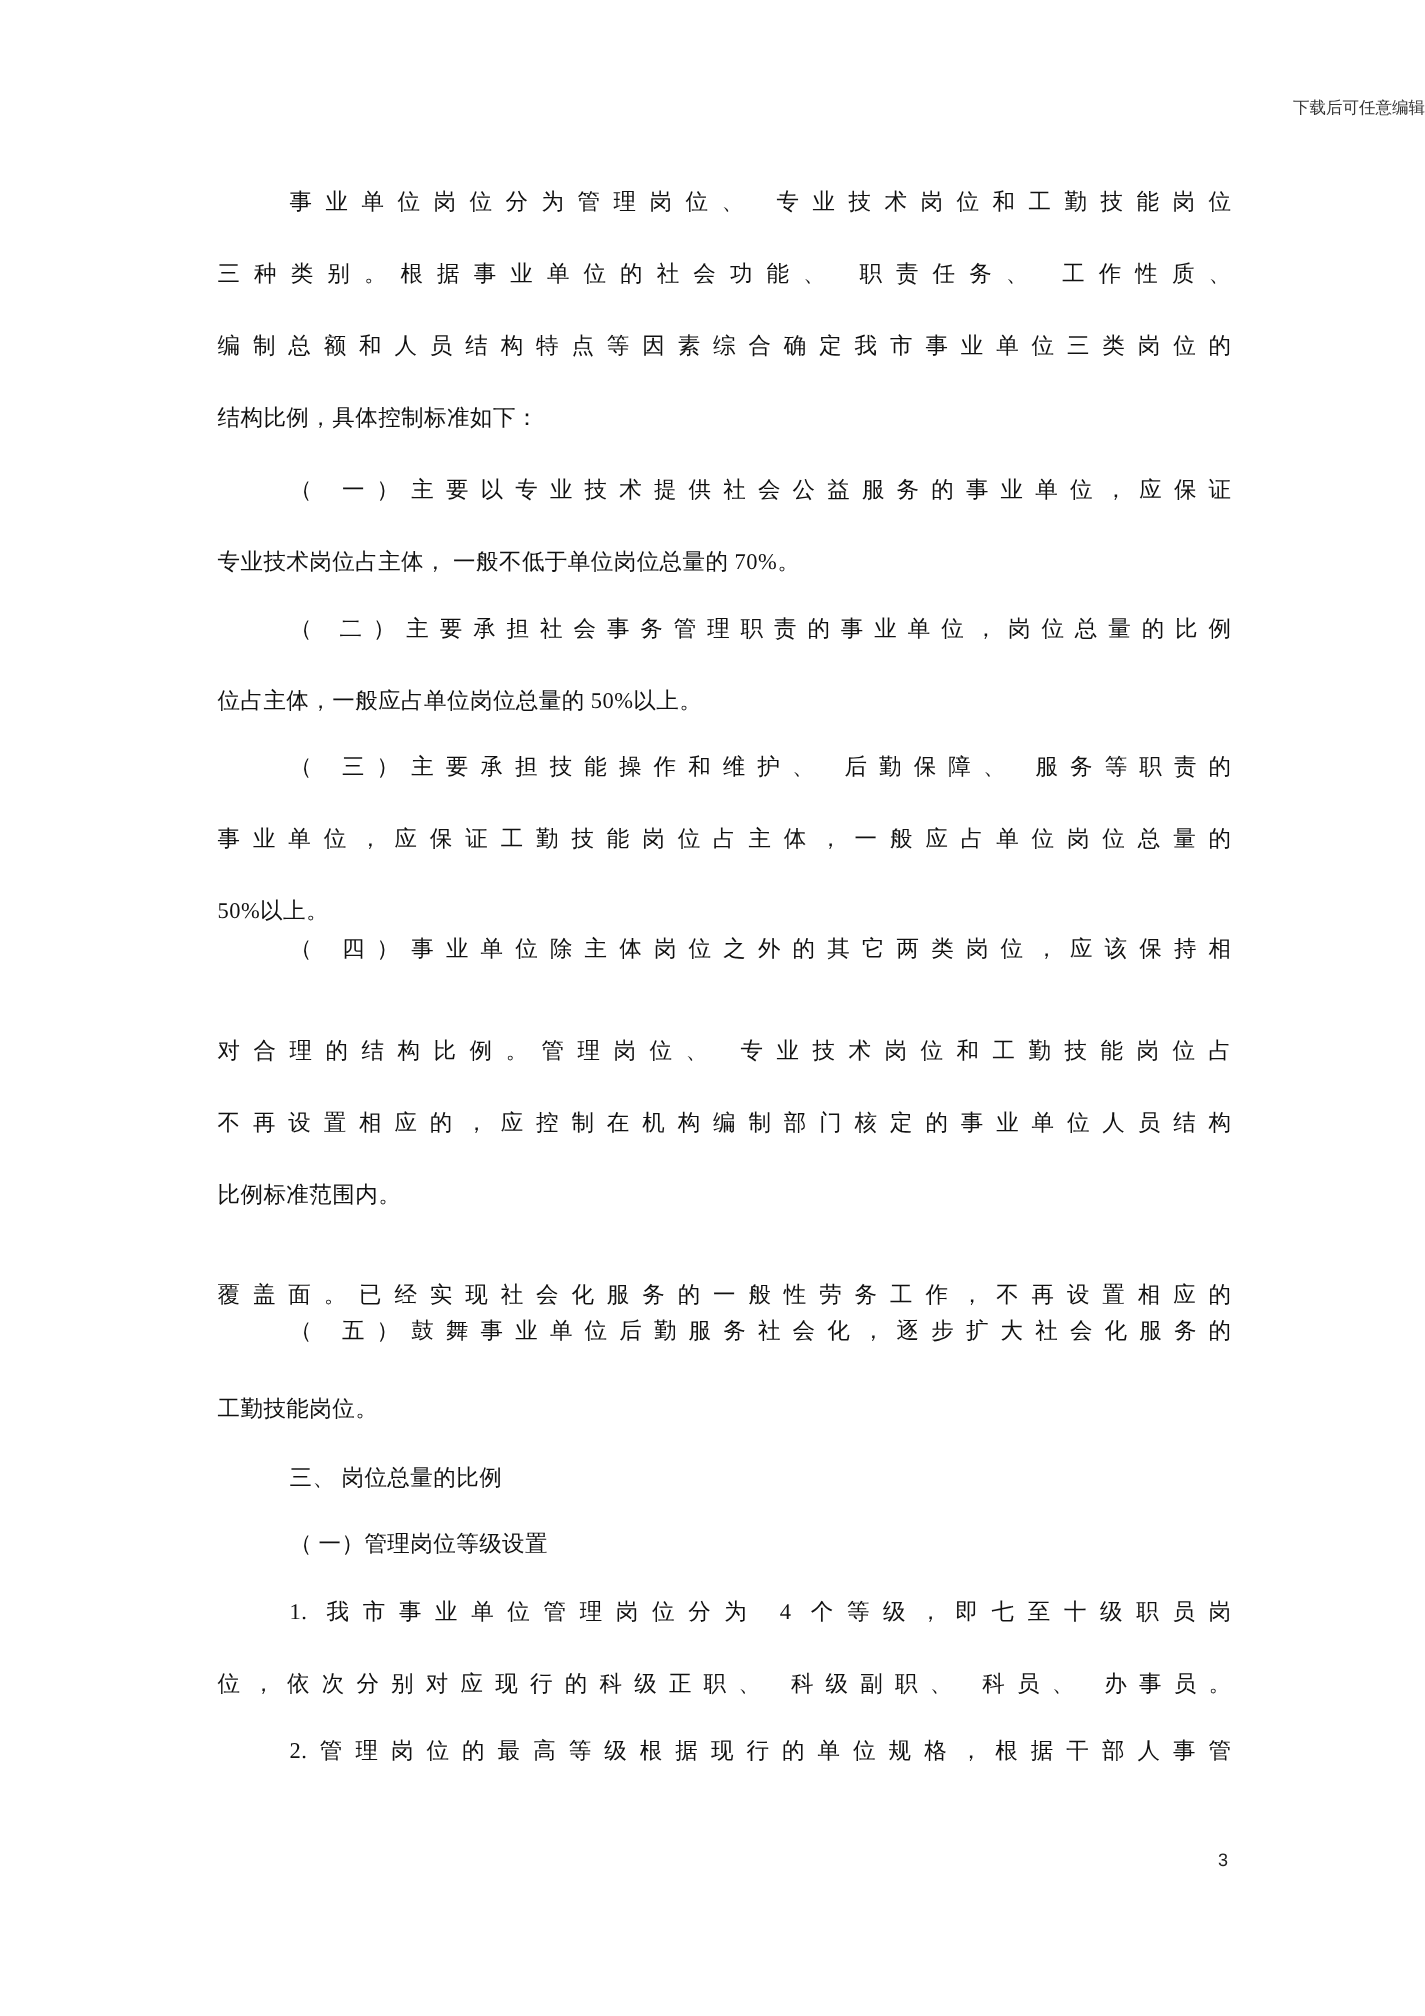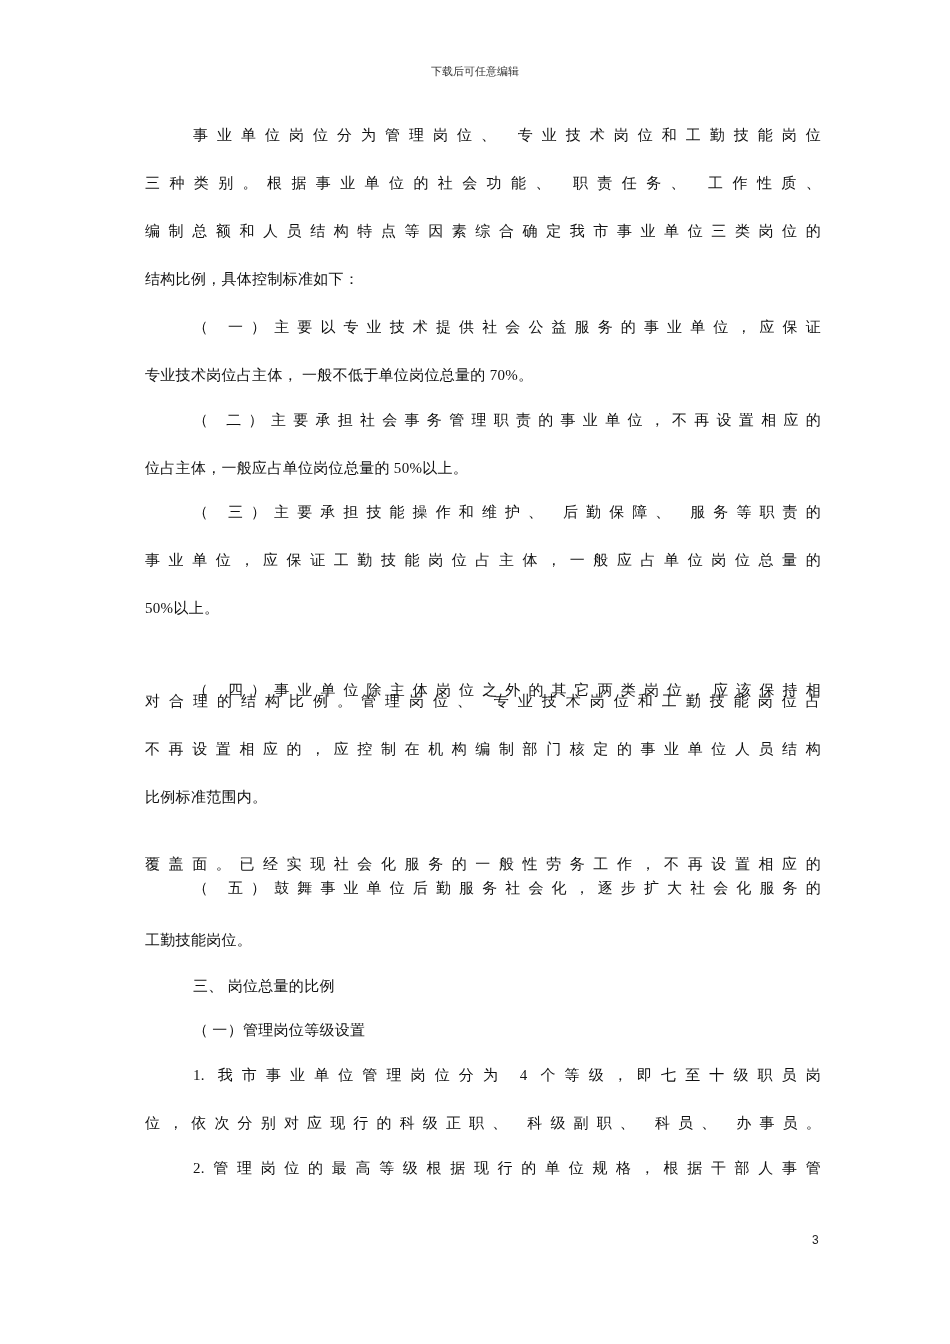--- a/index.html
+++ b/index.html
@@ -13,21 +13,21 @@
       position: relative;
       overflow: hidden;
       font-family: "DejaVu Sans", sans-serif;
       color: #111111;
     }
     .header {
       position: absolute;
       top: 64px;
       left: 0;
       width: 950px;
-      text-align: center;
+      text-align: right;
       font-size: 11px;
       color: #333333;
       font-family: "DejaVu Serif", serif;
     }
     .line {
       position: absolute;
       left: 145px;
       font-size: 15px;
       line-height: 28px;
       white-space: nowrap;
@@ -57,28 +57,28 @@
 
 <div>
   <div class="line indent justify" style="top:121px">事业单位岗位分为管理岗位、 专业技术岗位和工勤技能岗位</div>
   <div class="line justify" style="top:169px">三种类别。根据事业单位的社会功能、 职责任务、 工作性质、</div>
   <div class="line justify" style="top:217px">编制总额和人员结构特点等因素综合确定我市事业单位三类岗位的</div>
   <div class="line" style="top:265px">结构比例，具体控制标准如下：</div>
 
   <div class="line indent justify" style="top:313px">（ 一）主要以专业技术提供社会公益服务的事业单位，应保证</div>
   <div class="line" style="top:361px">专业技术岗位占主体，  一般不低于单位岗位总量的 70%。</div>
 
-  <div class="line indent justify" style="top:406px">（ 二）主要承担社会事务管理职责的事业单位，不再设置相应的</div>
+  <div class="line indent justify" style="top:406px">（ 二）主要承担社会事务管理职责的事业单位，岗位总量的比例</div>
   <div class="line" style="top:454px">位占主体，一般应占单位岗位总量的 50%以上。</div>
 
   <div class="line indent justify" style="top:498px">（ 三）主要承担技能操作和维护、 后勤保障、 服务等职责的</div>
   <div class="line justify" style="top:546px">事业单位，应保证工勤技能岗位占主体，一般应占单位岗位总量的</div>
   <div class="line" style="top:594px">50%以上。</div>
 
-  <div class="line indent justify" style="top:676px">（ 四）事业单位除主体岗位之外的其它两类岗位，应该保持相</div>
+  <div class="line indent justify" style="top:619px">（ 四）事业单位除主体岗位之外的其它两类岗位，应该保持相</div>
   <div class="line justify" style="top:687px">对合理的结构比例。管理岗位、 专业技术岗位和工勤技能岗位占</div>
   <div class="line justify" style="top:735px">不再设置相应的，应控制在机构编制部门核定的事业单位人员结构</div>
   <div class="line" style="top:783px">比例标准范围内。</div>
 
   <div class="line indent justify" style="top:874px">（ 五）鼓舞事业单位后勤服务社会化，逐步扩大社会化服务的</div>
   <div class="line justify" style="top:850px">覆盖面。已经实现社会化服务的一般性劳务工作，不再设置相应的</div>
   <div class="line" style="top:926px">工勤技能岗位。</div>
 
   <div class="line indent" style="top:972px">三、 岗位总量的比例</div>
   <div class="line indent" style="top:1016px">（ 一）管理岗位等级设置</div>

